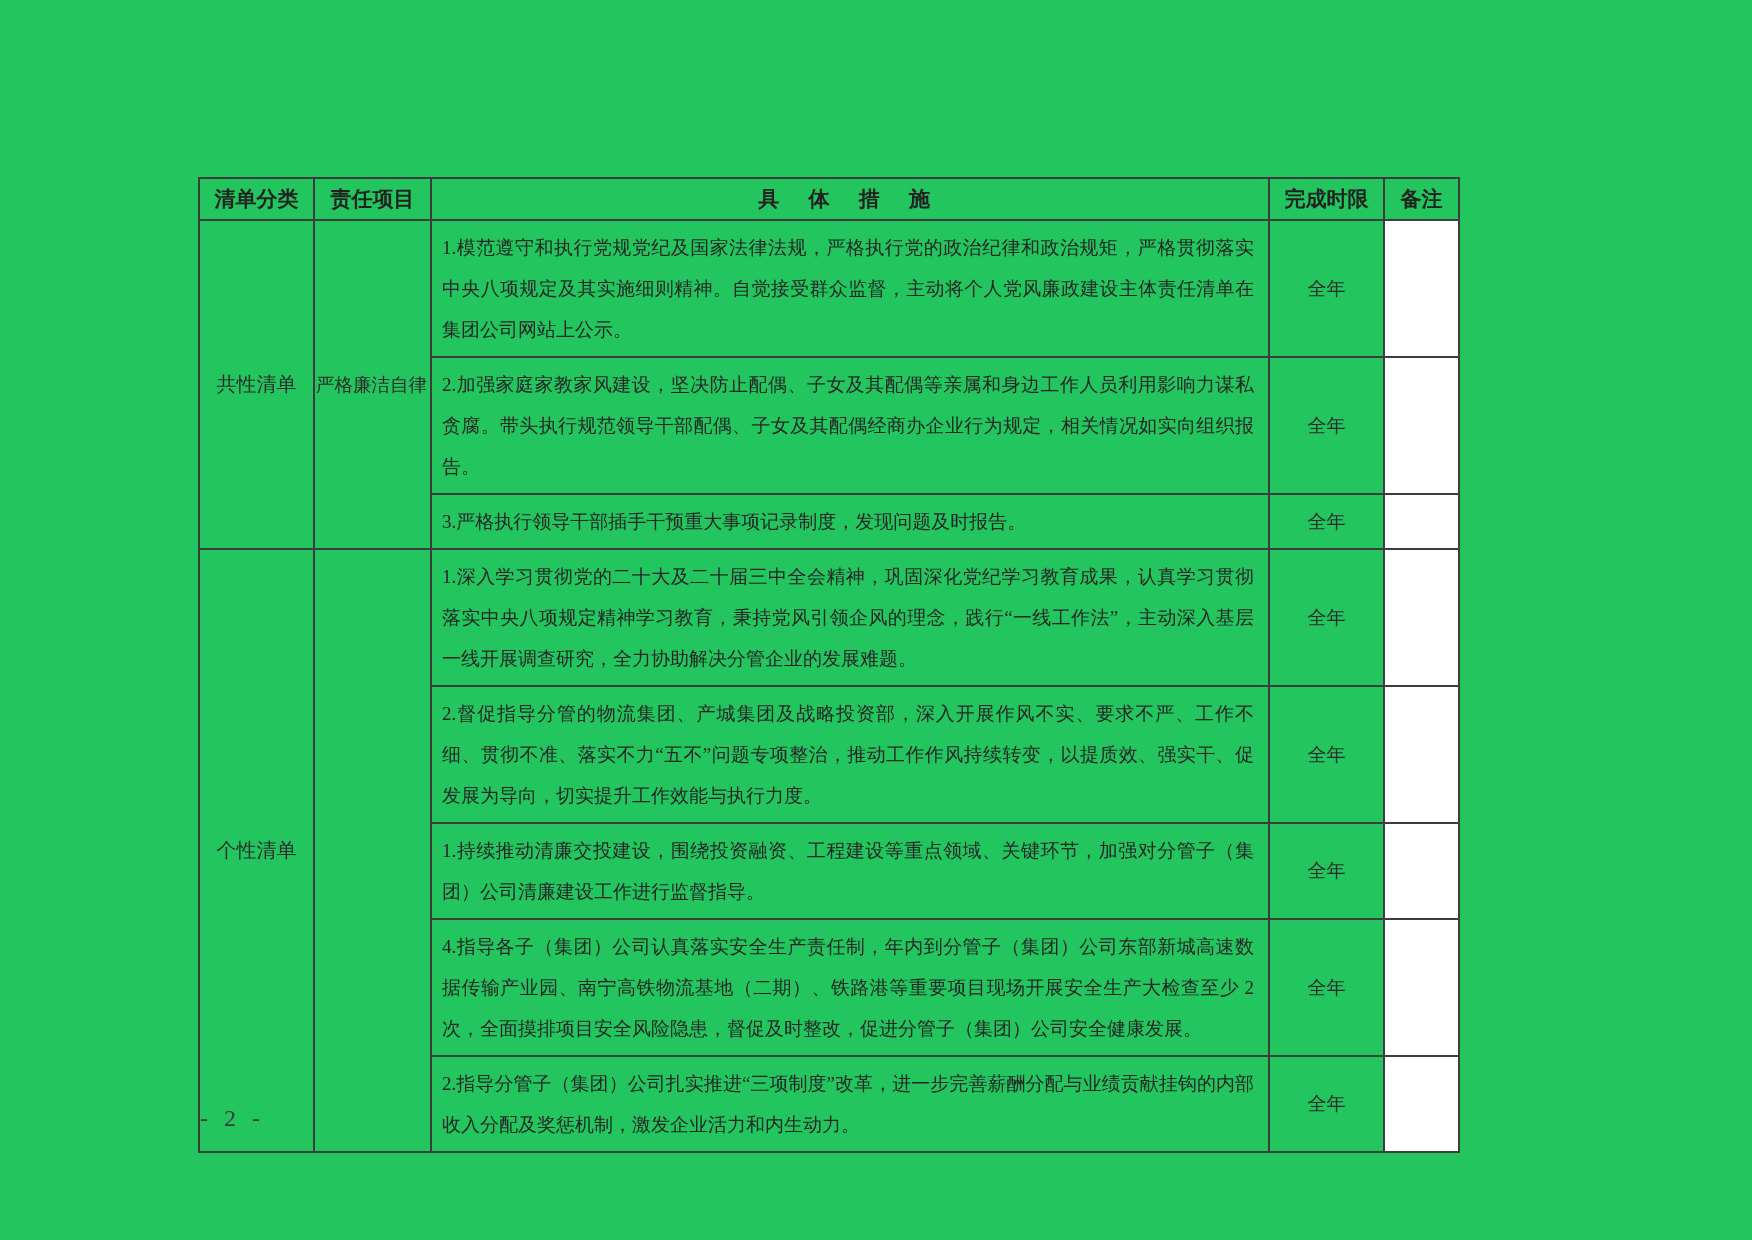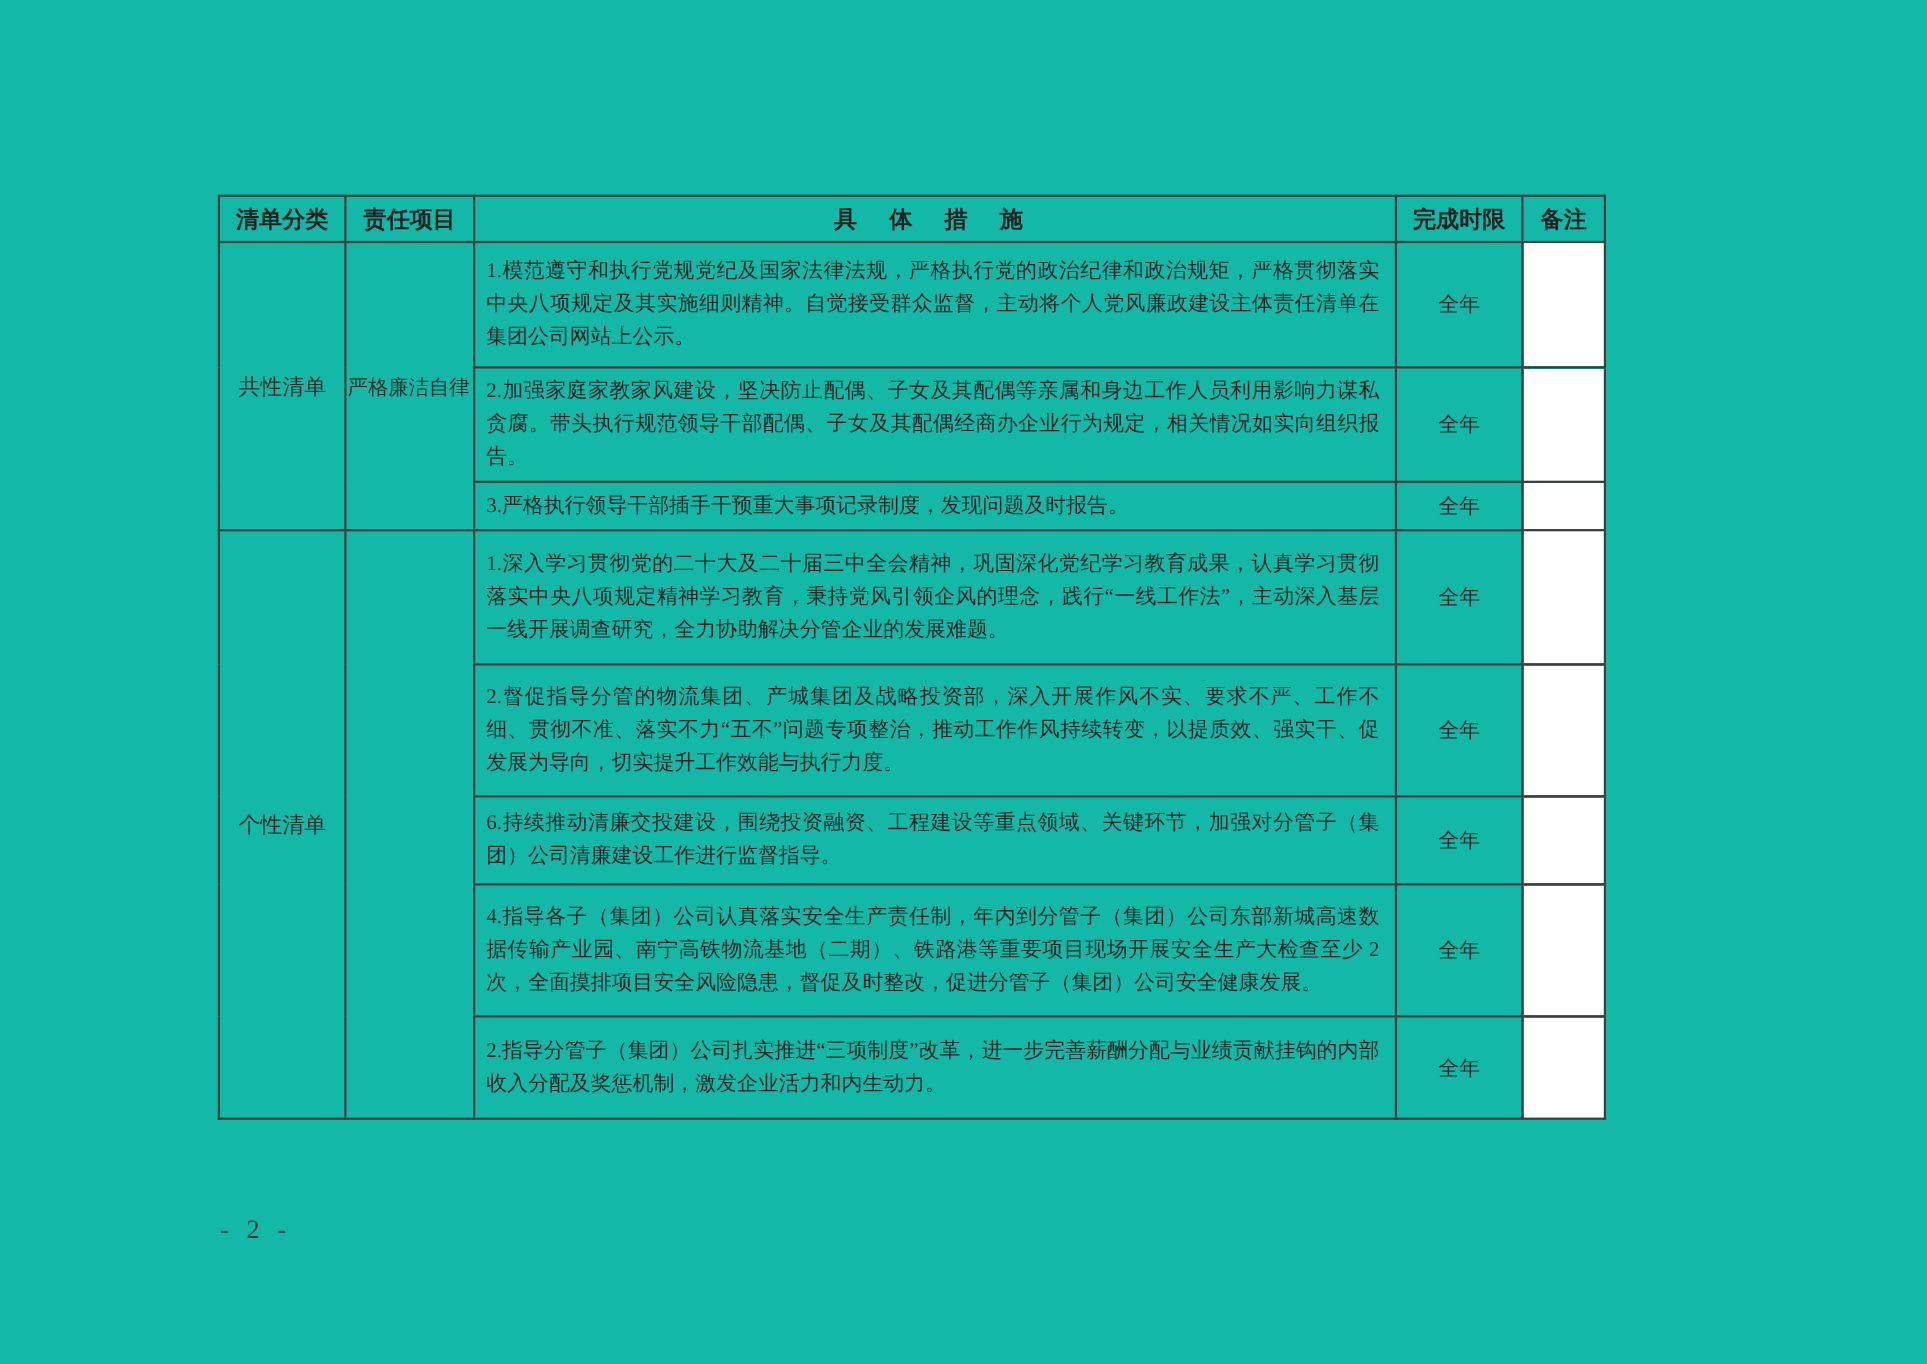--- a/index.html
+++ b/index.html
@@ -6,21 +6,21 @@
     margin: 0;
     padding: 0;
     background: #ffffff;
     font-family: "Liberation Serif", "DejaVu Serif", serif;
     color: #2b2b2b;
   }
   .page {
     position: relative;
     width: 1752px;
     height: 1240px;
-    background: #14b8a6;
+    background: #22c55e;
     overflow: hidden;
   }
   table.doc-table {
     position: absolute;
     left: 198px;
     top: 177px;
     width: 1260px;
     border-collapse: collapse;
     table-layout: fixed;
   }
@@ -49,21 +49,21 @@
   }
   td.project-cell {
     text-align: left;
     font-size: 18.5px;
     padding: 2px 1px;
     white-space: nowrap;
     color: #2b2b2b;
   }
   td.measure-cell {
     font-size: 19px;
-    line-height: 30px;
+    line-height: 41px;
     text-align: justify;
     padding: 6px 14px 6px 10px;
     color: #262626;
   }
   td.deadline-cell {
     text-align: center;
     font-size: 19px;
     color: #2b2b2b;
   }
   td.note-cell {
@@ -125,21 +125,21 @@
         <td class="measure-cell">1.深入学习贯彻党的二十大及二十届三中全会精神，巩固深化党纪学习教育成果，认真学习贯彻落实中央八项规定精神学习教育，秉持党风引领企风的理念，践行“一线工作法”，主动深入基层一线开展调查研究，全力协助解决分管企业的发展难题。</td>
         <td class="deadline-cell">全年</td>
         <td class="note-cell"></td>
       </tr>
       <tr style="height:120px">
         <td class="measure-cell">2.督促指导分管的物流集团、产城集团及战略投资部，深入开展作风不实、要求不严、工作不细、贯彻不准、落实不力“五不”问题专项整治，推动工作作风持续转变，以提质效、强实干、促发展为导向，切实提升工作效能与执行力度。</td>
         <td class="deadline-cell">全年</td>
         <td class="note-cell"></td>
       </tr>
       <tr style="height:80px">
-        <td class="measure-cell">6.持续推动清廉交投建设，围绕投资融资、工程建设等重点领域、关键环节，加强对分管子（集团）公司清廉建设工作进行监督指导。</td>
+        <td class="measure-cell">1.持续推动清廉交投建设，围绕投资融资、工程建设等重点领域、关键环节，加强对分管子（集团）公司清廉建设工作进行监督指导。</td>
         <td class="deadline-cell">全年</td>
         <td class="note-cell"></td>
       </tr>
       <tr style="height:120px">
         <td class="measure-cell">4.指导各子（集团）公司认真落实安全生产责任制，年内到分管子（集团）公司东部新城高速数据传输产业园、南宁高铁物流基地（二期）、铁路港等重要项目现场开展安全生产大检查至少 2 次，全面摸排项目安全风险隐患，督促及时整改，促进分管子（集团）公司安全健康发展。</td>
         <td class="deadline-cell">全年</td>
         <td class="note-cell"></td>
       </tr>
       <tr style="height:93px">
         <td class="measure-cell">2.指导分管子（集团）公司扎实推进“三项制度”改革，进一步完善薪酬分配与业绩贡献挂钩的内部收入分配及奖惩机制，激发企业活力和内生动力。</td>

